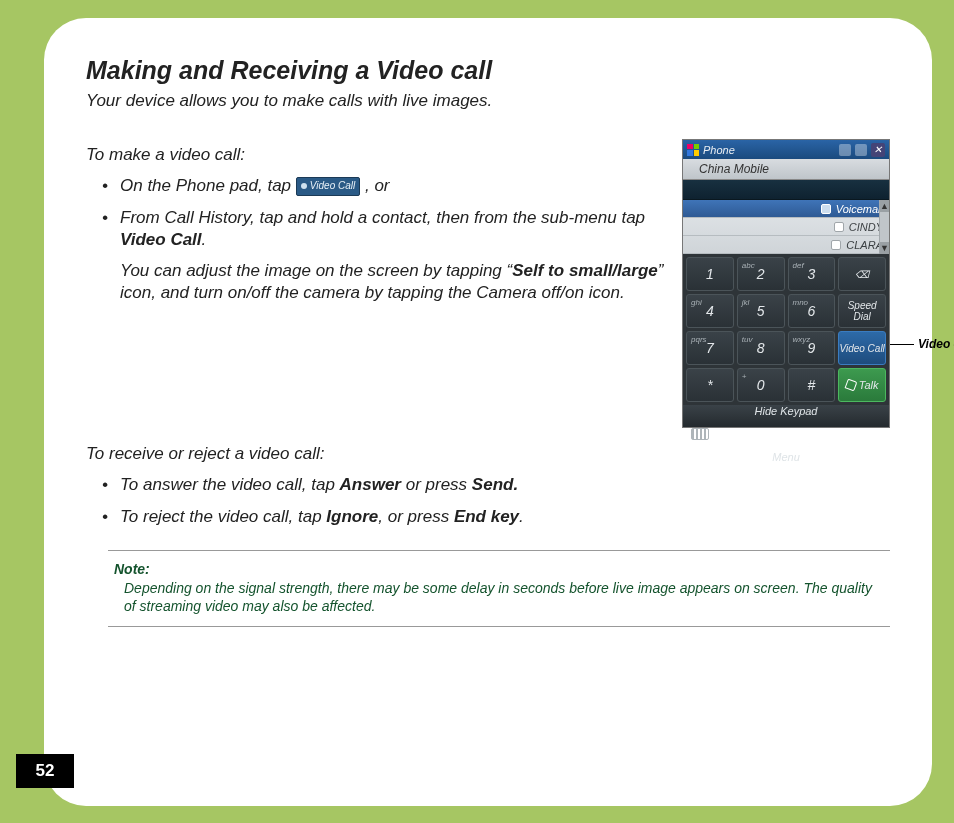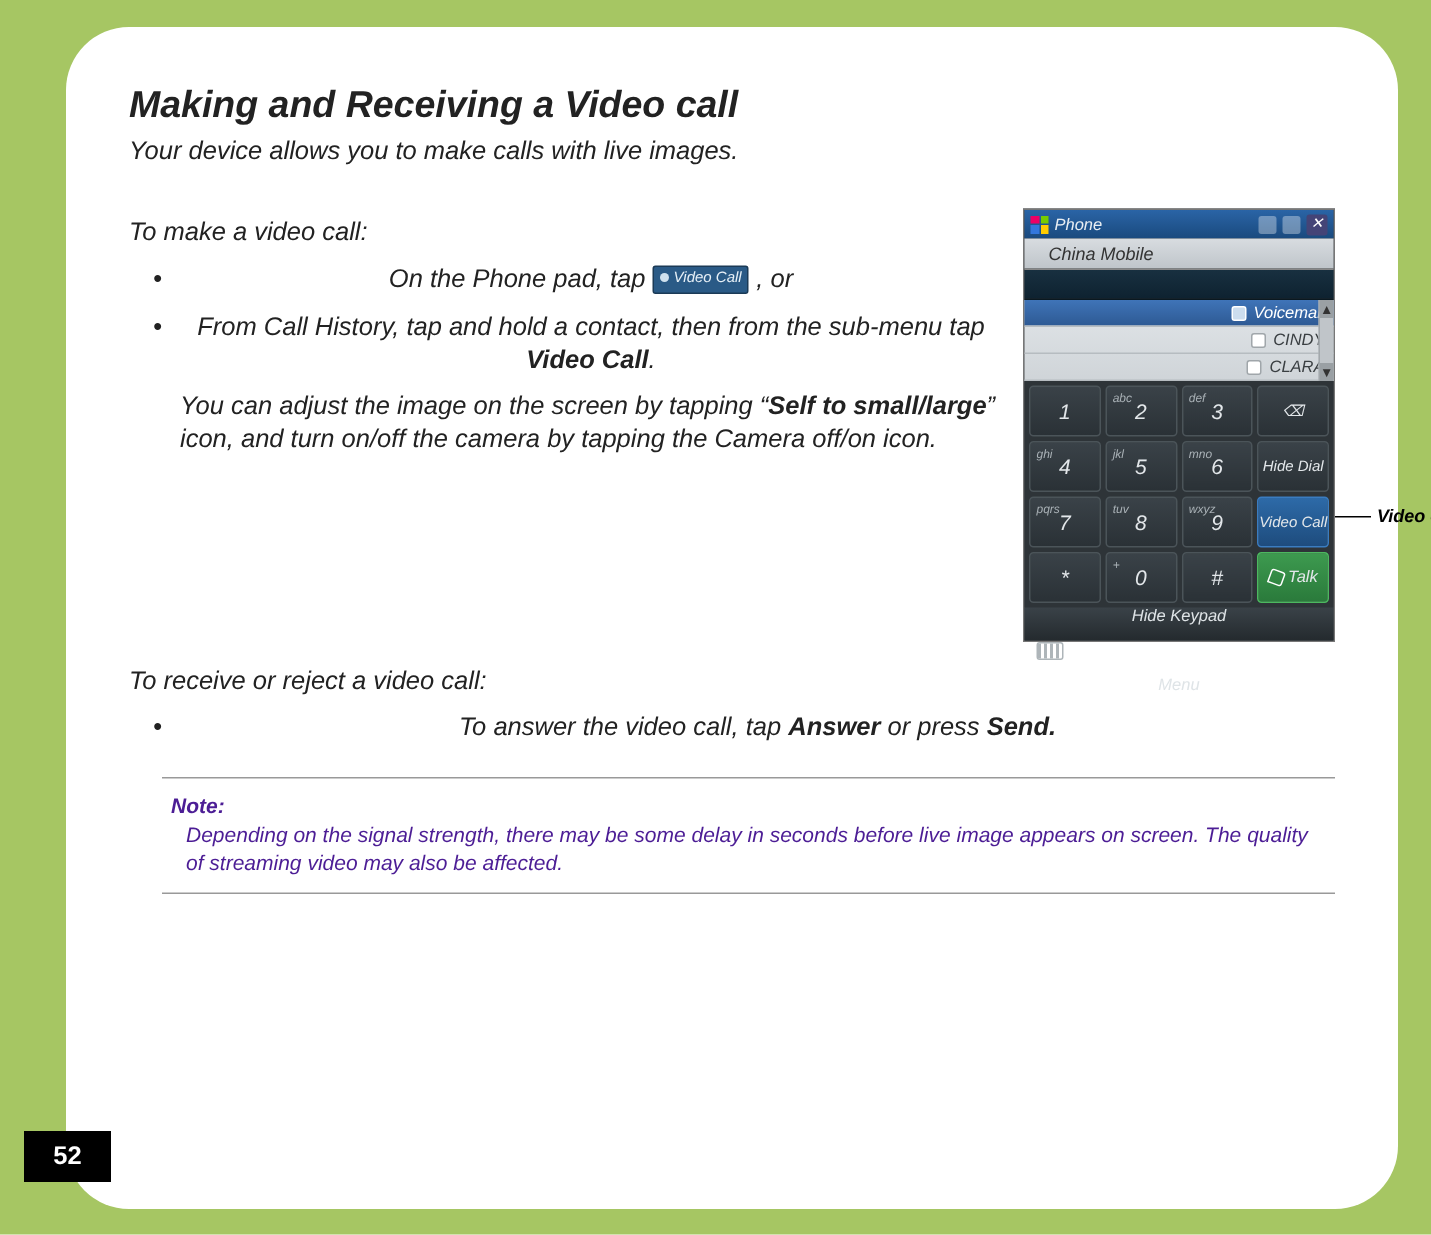--- a/index.html
+++ b/index.html
@@ -60,21 +60,20 @@
     margin-top: 6px;
   }
   ul.bullets {
     list-style: none;
     padding-left: 34px;
   }
   ul.bullets > li {
     position: relative;
     margin-bottom: 10px;
     line-height: 1.28;
-    text-align: center;
   }
   ul.bullets > li::before {
     content: "•";
     position: absolute;
     left: -18px;
     top: 0;
   }
   .subpara {
     padding-left: 34px;
     margin-bottom: 10px;
@@ -218,21 +217,21 @@
     width:24px; height:1px; background:#000; margin-right:4px;
   }
   
   .lower { font-size:17px; margin-top: 16px;}
   .noteblock {
     margin: 22px 0 0 22px;
     border-top:1px solid #999;
     border-bottom:1px solid #999;
     padding:10px 6px;
     font-size:14px;
-    color:#4c1d95;
+    color:#14532d;
   }
   .noteblock .nt { font-weight:bold; display:block; margin-bottom:2px;}
   .noteblock .nb { line-height:1.35; padding-left:10px;}
   b{font-weight:bold;}
 </style>
 </head>
 <body>
 
 <div class="page">
   <h1>Making and Receiving a Video call</h1>
@@ -311,21 +310,21 @@
               <span>4</span>
             </div>
           <div class="key">
               <span class="sub">jkl</span>
               <span>5</span>
             </div>
           <div class="key">
               <span class="sub">mno</span>
               <span>6</span>
             </div>
-          <div class="key wide">Hide Dial</div>
+          <div class="key wide">Speed Dial</div>
 
           <div class="key">
               <span class="sub">pqrs</span>
               <span>7</span>
             </div>
           <div class="key">
               <span class="sub">tuv</span>
               <span>8</span>
             </div>
           <div class="key">
@@ -365,20 +364,23 @@
       </div>
     </div>
   </div>
 
   <div class="lower">
     <p class="section-lead">To receive or reject a video call:</p>
     <ul class="bullets">
       <li>
         <span>To answer the video call, tap </span><b>Answer</b><span> or press </span><b>Send.</b>
       </li>
+      <li>
+        <span>To reject the video call, tap </span><b>Ignore</b><span>, or press </span><b>End key</b><span>.</span>
+      </li>
     </ul>
 
     <div class="noteblock">
       <span class="nt">Note:</span>
       <div class="nb">Depending on the signal strength, there may be some delay in seconds before live image appears on screen. The quality of streaming video may also be affected.</div>
     </div>
   </div>
 </div>
 
 <div class="page-number">52</div>

